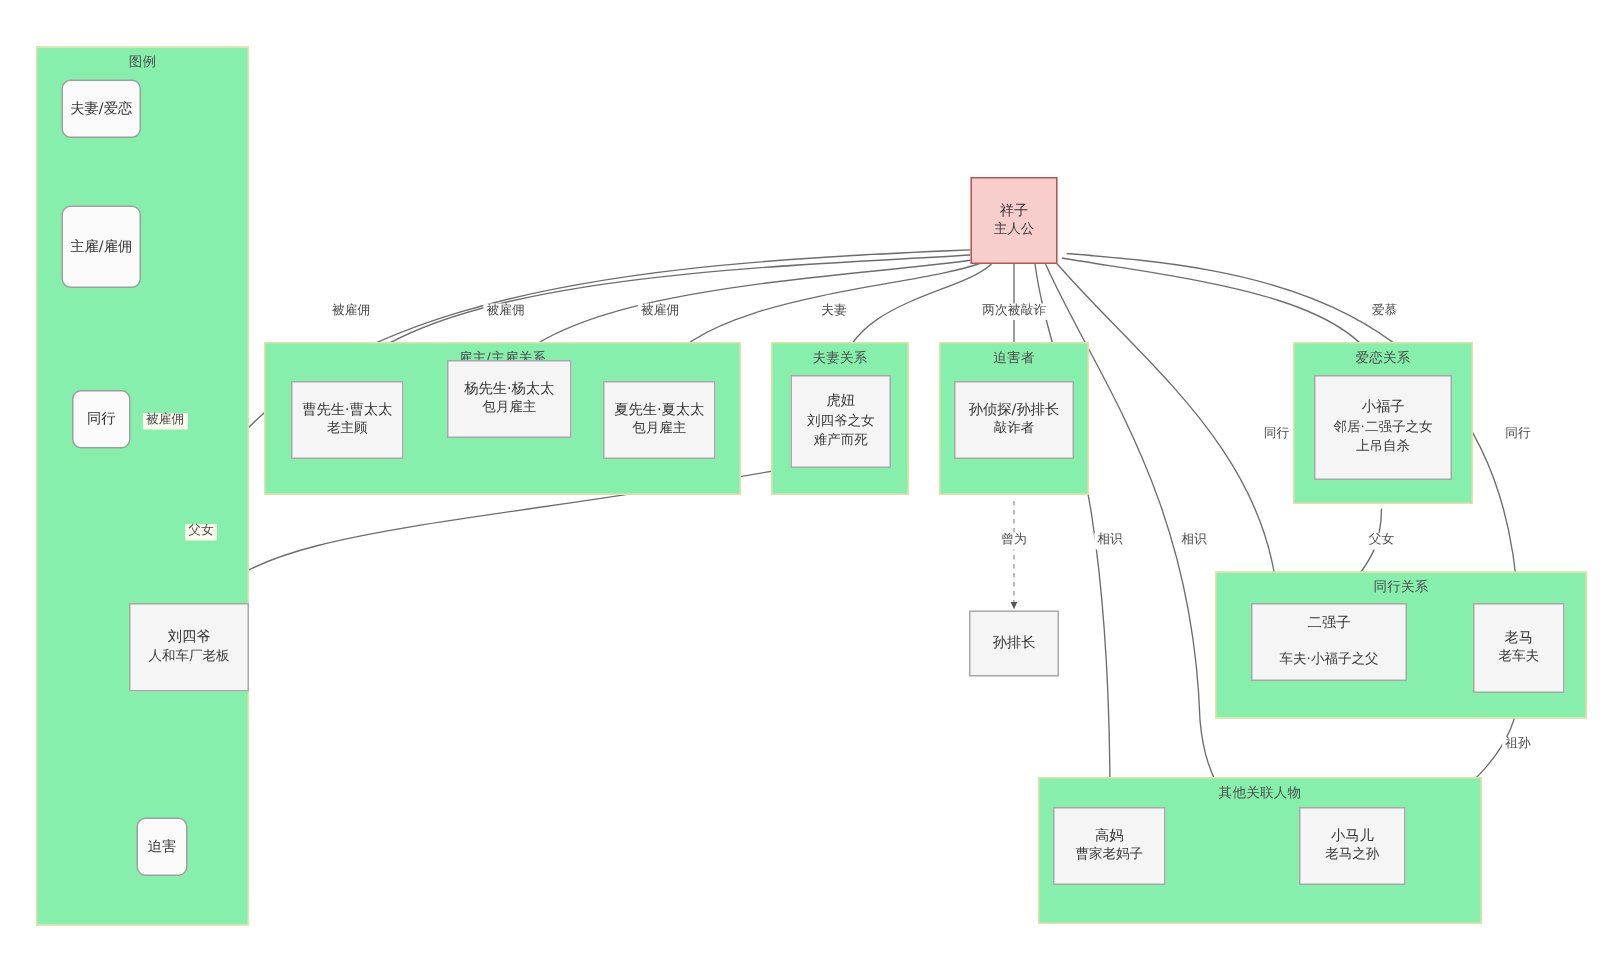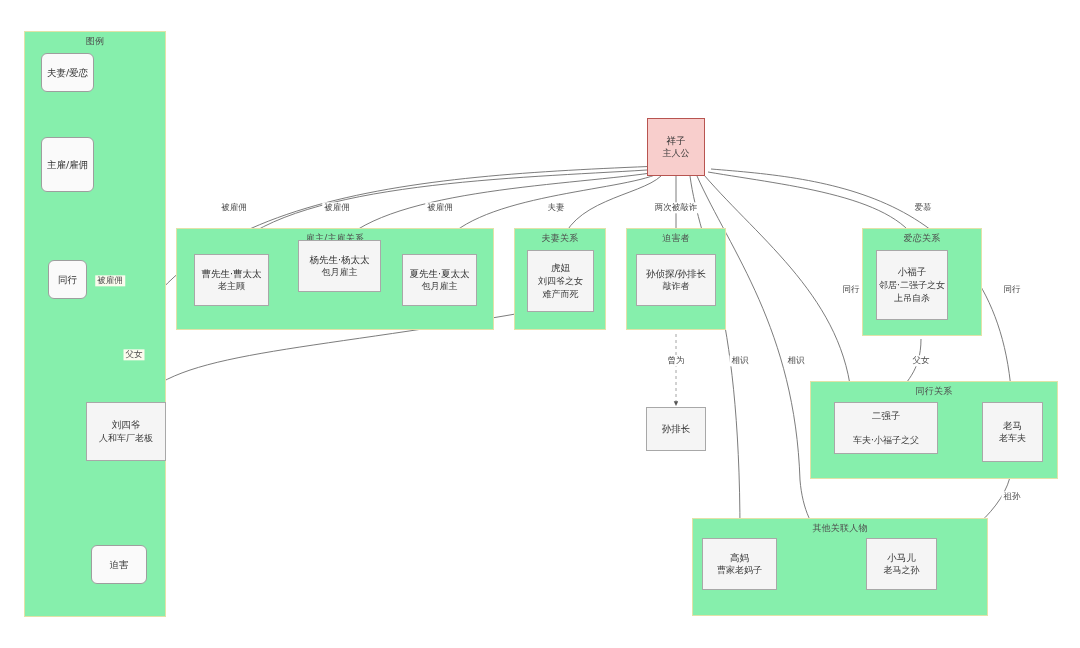--- a/index.html
+++ b/index.html
@@ -83,21 +83,21 @@
 
   <div class="node round" style="left:41px;top:53px;width:53px;height:39px;">
     <span class="l1">夫妻/爱恋</span>
   </div>
   <div class="node round" style="left:41px;top:137px;width:53px;height:55px;">
     <span class="l1">主雇/雇佣</span>
   </div>
   <div class="node round" style="left:48px;top:260px;width:39px;height:39px;">
     <span class="l1">同行</span>
   </div>
-  <div class="node round" style="left:91px;top:545px;width:56px;height:39px;">
+  <div class="node round" style="left:91px;top:545px;width:34px;height:39px;">
     <span class="l1">迫害</span>
   </div>
 
   <div class="node" style="left:70px;top:402px;width:80px;height:59px;margin-left:16px;">
     <span class="l1">刘四爷</span>
     <span class="l2">人和车厂老板</span>
   </div>
 
   <div class="group" style="left:176px;top:228px;width:318px;height:102px;">
     <div class="group-title">雇主/主雇关系</div>
@@ -131,21 +131,21 @@
     <span class="l1">孙侦探/孙排长</span>
     <span class="l2">敲诈者</span>
   </div>
   <div class="node" style="left:646px;top:407px;width:60px;height:44px;">
     <span class="l1">孙排长</span>
   </div>
 
   <div class="group" style="left:862px;top:228px;width:120px;height:108px;">
     <div class="group-title">爱恋关系</div>
   </div>
-  <div class="node" style="left:876px;top:250px;width:72px;height:70px;align-items:center;">
+  <div class="node" style="left:876px;top:250px;width:92px;height:70px;align-items:center;">
     <span class="l1">小福子</span>
     <span class="l2">邻居·二强子之女</span>
     <span class="l3">上吊自杀</span>
   </div>
 
   <div class="group" style="left:810px;top:381px;width:248px;height:98px;">
     <div class="group-title">同行关系</div>
   </div>
   <div class="node" style="left:834px;top:402px;width:104px;height:52px;gap:12px;">
     <span class="l1">二强子</span>

